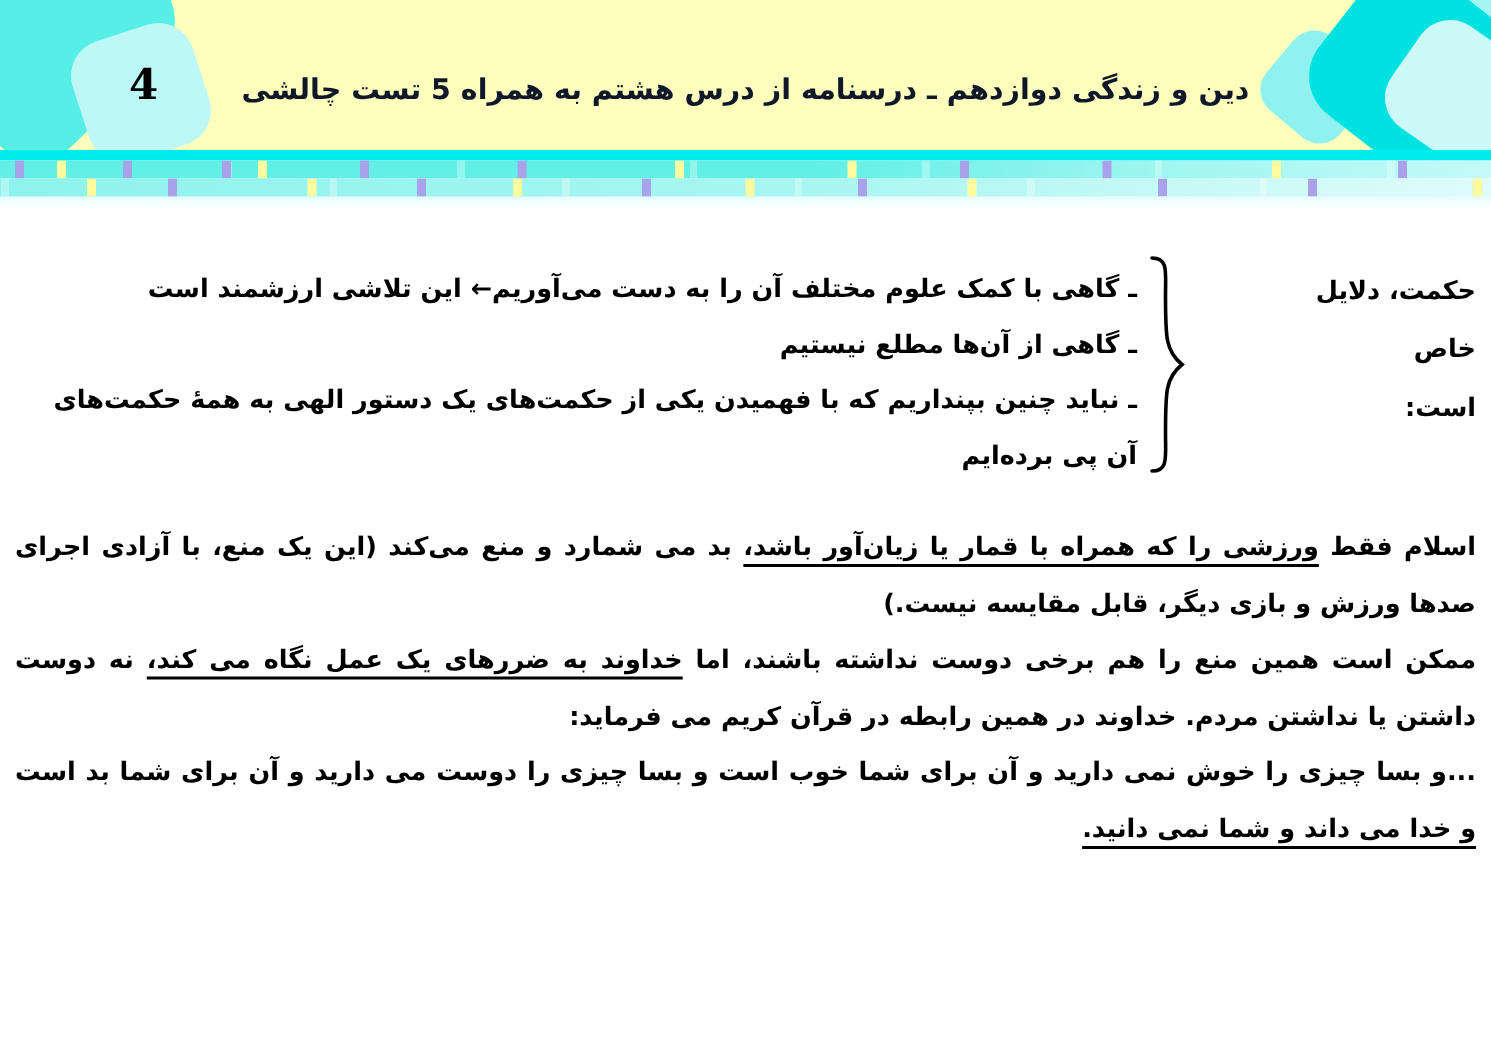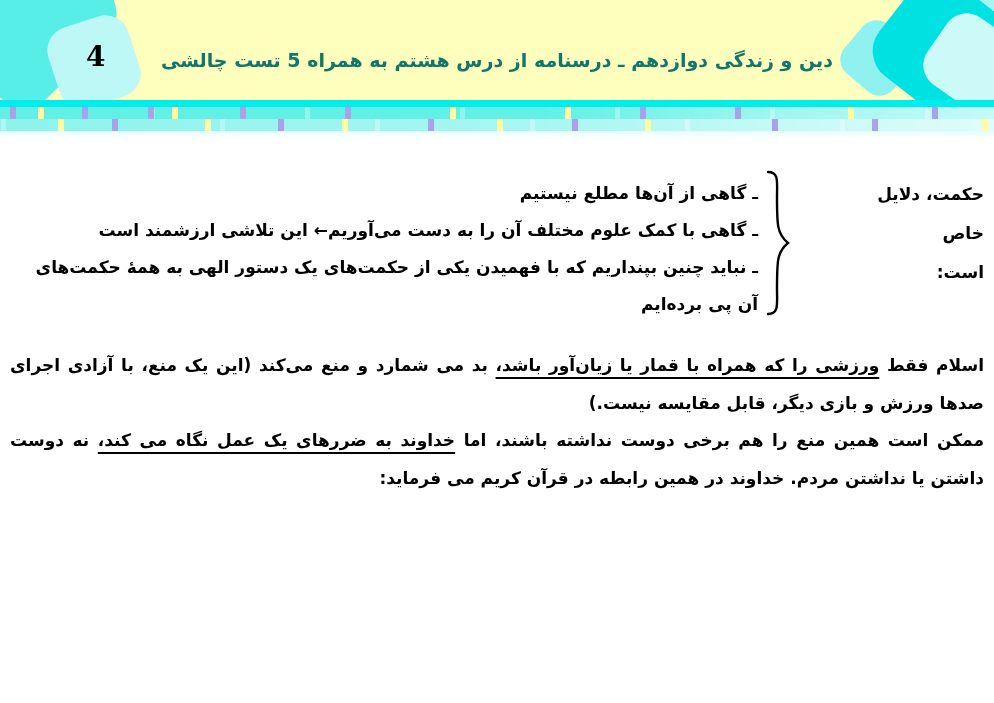--- a/index.html
+++ b/index.html
@@ -21,21 +21,21 @@
   .shape-right-top   { left:953px; top:-34px; width:72px;  height:72px;  background:#A5F5F3; border-radius:20px; transform:rotate(30deg); }
   .shape-right-big   { left:884px; top:-14px; width:114px; height:118px; background:#00E2E2; border-radius:32px; transform:rotate(38deg); }
   .shape-right-pale  { left:930px; top:20px;  width:82px;  height:82px;  background:#CBFAF9; border-radius:24px; transform:rotate(35deg); }
   .page-number {
     position:absolute; left:86px; top:40px; width:40px;
     font-family:"DejaVu Serif", serif; font-weight:bold;
     font-size:28px; color:#000;
   }
   .header-title {
     position:absolute; left:0; right:0; top:49px; text-align:center;
-    direction:rtl; font-size:19px; font-weight:bold; color:#0f766e;
+    direction:rtl; font-size:19px; font-weight:bold; color:#0f172a;
     letter-spacing:0;
   }
 
   
   .band { position:absolute; top:100px; left:0; width:994px; }
   .band-line { height:7px; background:#00EDED; }
   .band-row { position:relative; height:12px; overflow:hidden; }
   .band-row1 {
     background-image:
       repeating-linear-gradient(90deg, rgba(255,255,255,0) 0 150px, rgba(255,255,255,0.30) 150px 155px),
@@ -125,35 +125,36 @@
         <div class="tick l" style="left: 772px;"></div>
         <div class="tick l" style="left: 872px;"></div>
         <div class="tick y" style="left: 982px;"></div>
       </div>
     <div class="band-row3"></div>
   </div>
 
   <div class="content">
 
     <div class="group-items">
+      <div>ـ گاهی با کمک علوم مختلف آن را به دست می‌آوریم← این تلاشی ارزشمند است</div>
       <div>ـ گاهی از آن‌ها مطلع نیستیم</div>
-      <div>ـ گاهی با کمک علوم مختلف آن را به دست می‌آوریم← این تلاشی ارزشمند است</div>
       <div>ـ نباید چنین بپنداریم که با فهمیدن یکی از حکمت‌های یک دستور الهی به همهٔ حکمت‌های آن پی برده‌ایم</div>
     </div>
 
     <div class="brace">
       <svg width="28" height="148" viewBox="0 0 28 148" aria-hidden="true">
         <path d="M4 3 C15 3 13 12 13 28 C13 56 13 65 24 74 C13 83 13 92 13 120 C13 136 15 145 4 145" fill="none" stroke="#000" stroke-width="2.4" stroke-linecap="round"></path>
       </svg>
     </div>
 
     <div class="group-label">
       <div>حکمت، دلایل خاص</div>
       <div>است:</div>
     </div>
 
     <div class="paragraphs">
       <p><span>اسلام فقط </span><span class="u">ورزشی را که همراه با قمار یا زیان‌آور باشد،</span><span> بد می شمارد و منع می‌کند (این یک منع، با آزادی اجرای صدها ورزش و بازی دیگر، قابل مقایسه نیست.)</span></p>
       <p><span>ممکن است همین منع را هم برخی دوست نداشته باشند، اما </span><span class="u">خداوند به ضررهای یک عمل نگاه می کند،</span><span> نه دوست داشتن یا نداشتن مردم. خداوند در همین رابطه در قرآن کریم می فرماید:</span></p>
+      <p><span>...و بسا چیزی را خوش نمی دارید و آن برای شما خوب است و بسا چیزی را دوست می دارید و آن برای شما بد است </span><span class="u">و خدا می داند و شما نمی دانید.</span></p>
     </div>
 
   </div>
 </div>
 
 </body></html>

